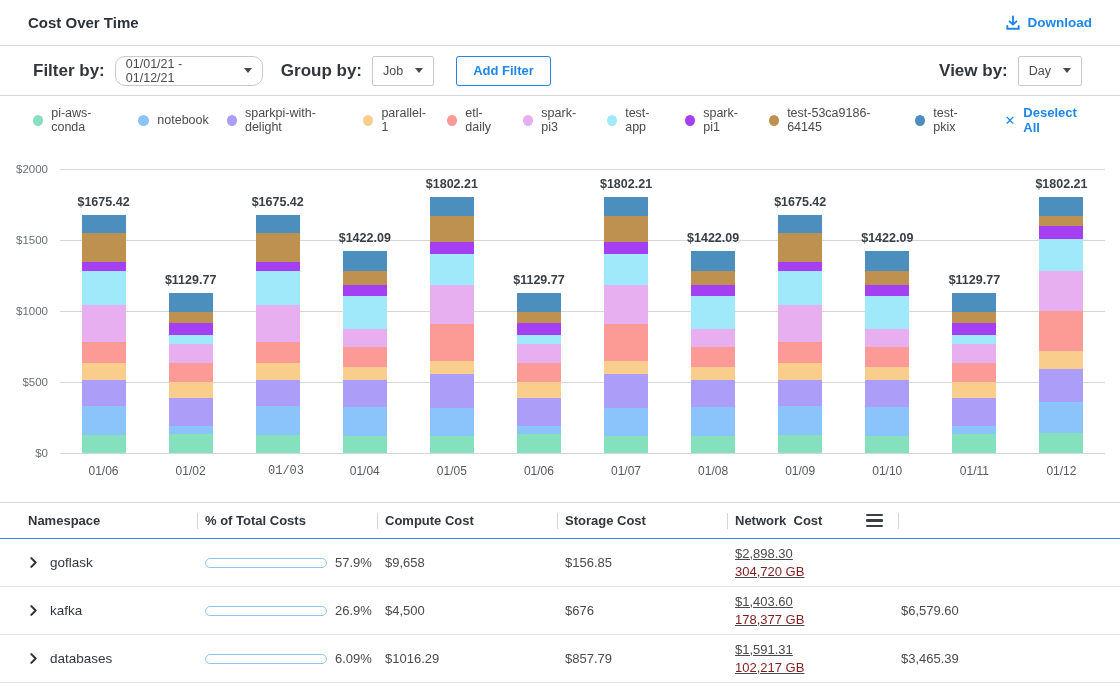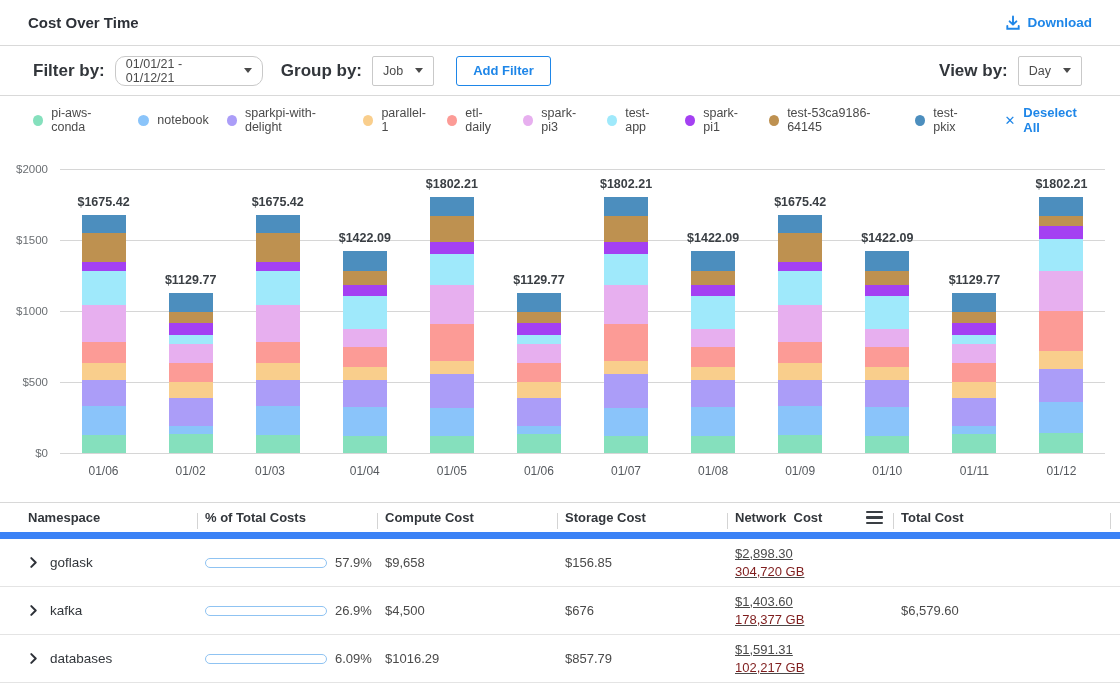--- a/index.html
+++ b/index.html
@@ -45,21 +45,21 @@
     line-height:14px; }
   .bar { position:absolute; width:44px; display:flex; flex-direction:column-reverse; }
   .bar-label { position:absolute; transform:translateX(-50%); white-space:nowrap;
     font-size:12.5px; font-weight:600; color:#3a3f44; }
   .xtick { position:absolute; transform:translateX(-50%); font-size:12px; color:#55595e; }
 
   
   .table { margin-top:8px; border-top:1px solid #d8d8d8; }
   .t-row { display:grid; grid-template-columns:169px 180px 180px 170px 166px 1fr;
     padding:0 15px 0 28px; align-items:center; }
-  .t-head { height:36px; border-bottom:7px solid #3b82f6;text-align:center; }
+  .t-head { height:36px; border-bottom:1px solid #3b82f6;text-align:center; }
   .t-head .cell { position:relative; height:100%; display:flex; align-items:center;
     font-size:13px; font-weight:700; color:#32363B; padding-left:8px; white-space:pre; }
   .t-head .cell:first-child { padding-left:0; }
   .t-head .cell + .cell::before { content:""; position:absolute; left:0; top:10px;
     height:16px; width:1px; background:#d4d4d4; }
   .t-head .cell:last-child::after { content:""; position:absolute; right:-6px; top:10px;
     height:16px; width:1px; background:#d4d4d4; }
   .t-head .cell.network { justify-content:space-between; padding-right:10px; }
   .burger { display:flex; flex-direction:column; gap:3px; cursor:pointer; }
   .burger span { display:block; width:17px; height:2.5px; background:#3a3f44; border-radius:1px; }
@@ -205,21 +205,21 @@
       <div style="height: 26.554px; background: rgb(171, 157, 248);"></div>
       <div style="height: 16.614px; background: rgb(249, 206, 140);"></div>
       <div style="height: 21.442px; background: rgb(252, 155, 150);"></div>
       <div style="height: 36.92px; background: rgb(231, 175, 239);"></div>
       <div style="height: 33.796px; background: rgb(159, 233, 251);"></div>
       <div style="height: 9.656px; background: rgb(164, 64, 242);"></div>
       <div style="height: 28.968px; background: rgb(190, 145, 80);"></div>
       <div style="height: 17.3836px; background: rgb(76, 142, 190);"></div>
     </div>
     <div class="bar-label" style="left: 277.708px; top: 41.0904px;">$1675.42</div>
-    <div class="xtick" style="left: 270px; top: 310px;">01/03</div>
+    <div class="xtick" style="left: 286px; top: 310px; font-family: Liberation Mono, monospace;">01/03</div>
     <div class="bar" style="left: 342.792px; top: 97.0632px; height: 201.937px;">
       <div style="height: 17.324px; background: rgb(133, 224, 189);"></div>
       <div style="height: 28.826px; background: rgb(138, 196, 250);"></div>
       <div style="height: 26.838px; background: rgb(171, 157, 248);"></div>
       <div style="height: 13.348px; background: rgb(249, 206, 140);"></div>
       <div style="height: 19.738px; background: rgb(252, 155, 150);"></div>
       <div style="height: 18.318px; background: rgb(231, 175, 239);"></div>
       <div style="height: 33.086px; background: rgb(159, 233, 251);"></div>
       <div style="height: 11.076px; background: rgb(164, 64, 242);"></div>
       <div style="height: 13.916px; background: rgb(190, 145, 80);"></div>
@@ -344,21 +344,20 @@
 <div class="table">
   <div class="t-row t-head">
     <div class="cell">Namespace</div>
     <div class="cell">% of Total Costs</div>
     <div class="cell">Compute Cost</div>
     <div class="cell">Storage Cost</div>
     <div class="cell network">
       <span>Network  Cost</span>
       <span class="burger"><span></span><span></span><span></span></span>
     </div>
-    <div class="cell">Total Cost</div>
   </div>
   <div class="t-body" id="rows">
       <div class="t-row">
         <div class="ns-cell">
           <span class="chev">
             <svg width="11" height="11" viewBox="0 0 10 10">
               <path d="M3 1l4 4-4 4" stroke="#2d3138" stroke-width="1.8" fill="none" stroke-linecap="round" stroke-linejoin="round"></path>
             </svg>
           </span>
           <span class="ns-name">goflask</span>
@@ -407,15 +406,16 @@
         <div class="pct-cell">
           <span class="pill"><span class="fill" style="width:6.09%"></span></span>
           <span>6.09%</span>
         </div>
         <div class="pad8">$1016.29</div>
         <div class="pad8">$857.79</div>
         <div class="net-cell">
           <div>$1,591.31</div>
           <div class="net-gb">102,217 GB</div>
         </div>
+        <div class="pad8">$3,465.39</div>
       </div>
     </div>
 </div>
 
 </body></html>

